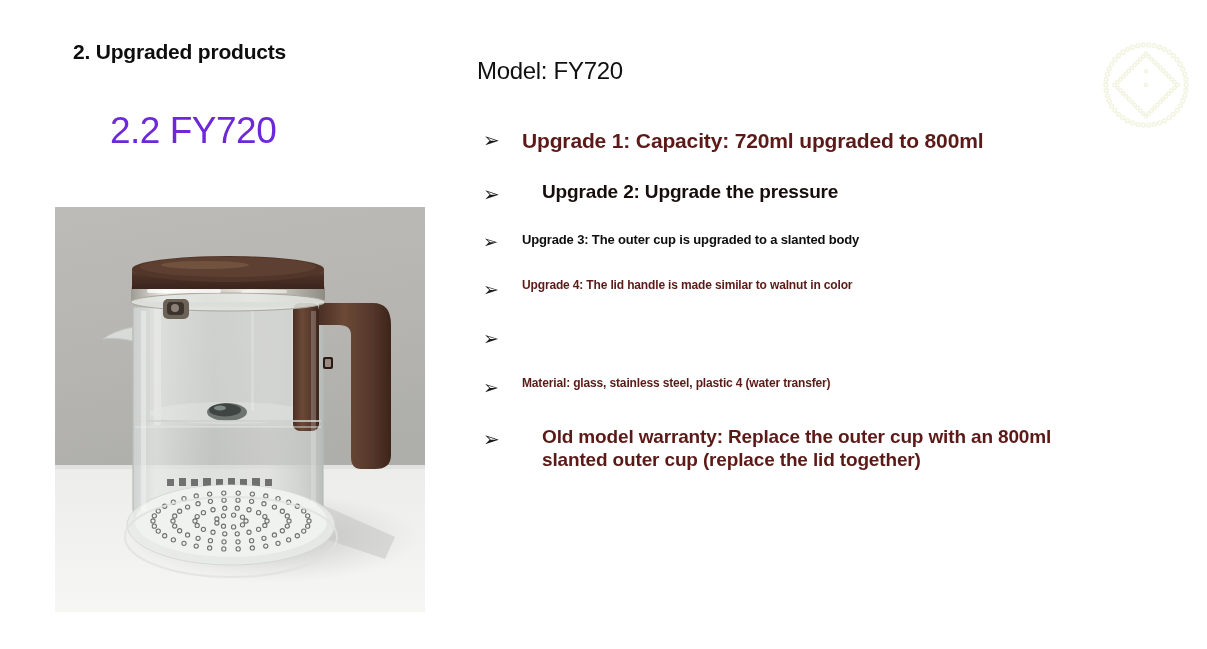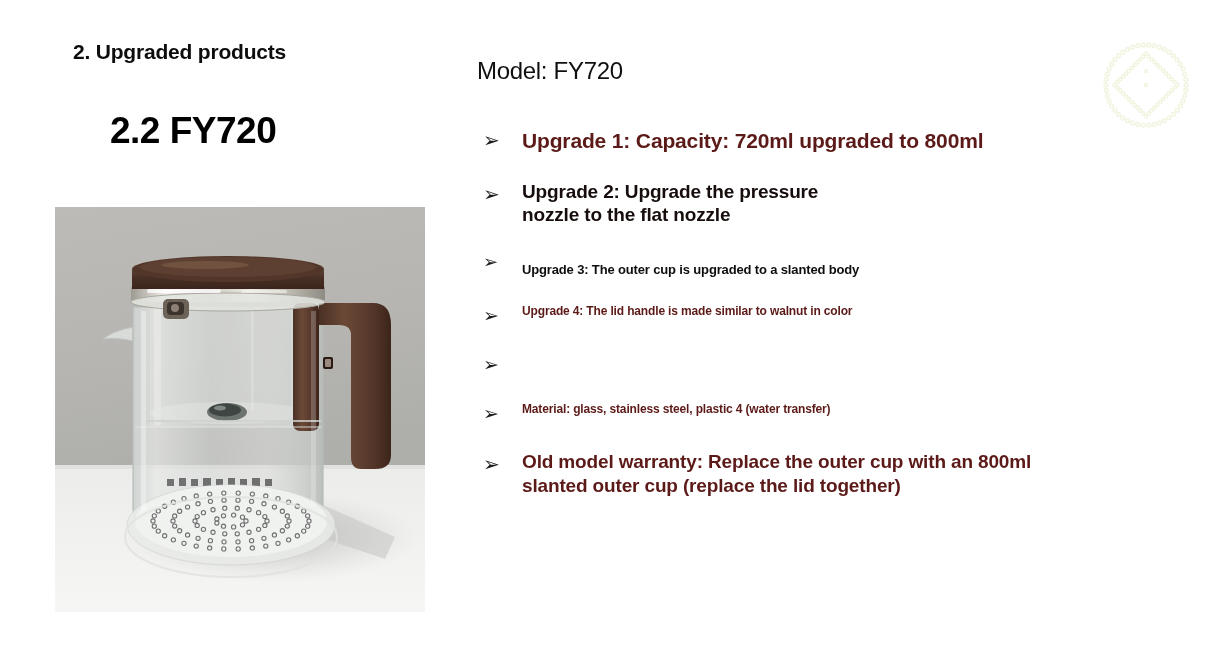--- a/index.html
+++ b/index.html
@@ -42,22 +42,22 @@
     font-weight: bold;
     color: #0d0d0d;
     letter-spacing: -0.2px;
     white-space: nowrap;
   }
   .model-title {
     position: absolute;
     left: 110px;
     top: 110px;
     font-size: 37px;
-    font-weight: bold;
-    color: #000000;
+    font-weight: normal;
+    color: #6d28d9;
     letter-spacing: -0.5px;
     white-space: nowrap;
   }
 
   
   .photo {
     position: absolute;
     left: 55px;
     top: 207px;
     width: 370px;
@@ -112,26 +112,26 @@
   
   .sz-lg .bullet-text { font-size: 21px; }
   .sz-lg .bullet-marker { font-size: 20px; padding-top: 1px; }
 
   .sz-md .bullet-text { font-size: 12px; }
   .sz-md .bullet-marker { font-size: 19px; padding-top: 1px; }
 
   .sz-sm .bullet-text { font-size: 13px; }
   .sz-sm .bullet-marker { font-size: 18px; padding-top: 0px; }
 
-  .sz-xl .bullet-text { font-size: 19px; }
+  .sz-xl .bullet-text { font-size: 19px; margin-left: 20px; }
   .sz-xl .bullet-marker { font-size: 20px; padding-top: 3px; }
 
   
   .c-maroon .bullet-text { color: #5b1a17; }
-  .c-black  .bullet-text { color: #0e0e0e; margin-top: 10px; }
+  .c-black  .bullet-text { color: #0e0e0e; }
   .c-dark   .bullet-text { color: #160d0c; }
 
   .bullet-line { display: block; white-space: nowrap; }
 </style>
 </head>
 <body>
 
 <div id="slide">
 
   <div class="watermark">
@@ -455,21 +455,20 @@
       <div class="bullet sz-lg c-maroon">
         <span class="bullet-marker">➢</span>
         <span class="bullet-text">
           <span class="bullet-line">Upgrade 1: Capacity: 720ml upgraded to 800ml</span>
         </span>
       </div>
       <div class="bullet sz-xl c-dark">
         <span class="bullet-marker">➢</span>
         <span class="bullet-text">
           <span class="bullet-line">Upgrade 2: Upgrade the pressure</span>
-          <span class="bullet-line">nozzle to the flat nozzle</span>
         </span>
       </div>
       <div class="bullet sz-sm c-black">
         <span class="bullet-marker">➢</span>
         <span class="bullet-text">
           <span class="bullet-line">Upgrade 3: The outer cup is upgraded to a slanted body</span>
         </span>
       </div>
       <div class="bullet sz-md c-maroon">
         <span class="bullet-marker">➢</span>

